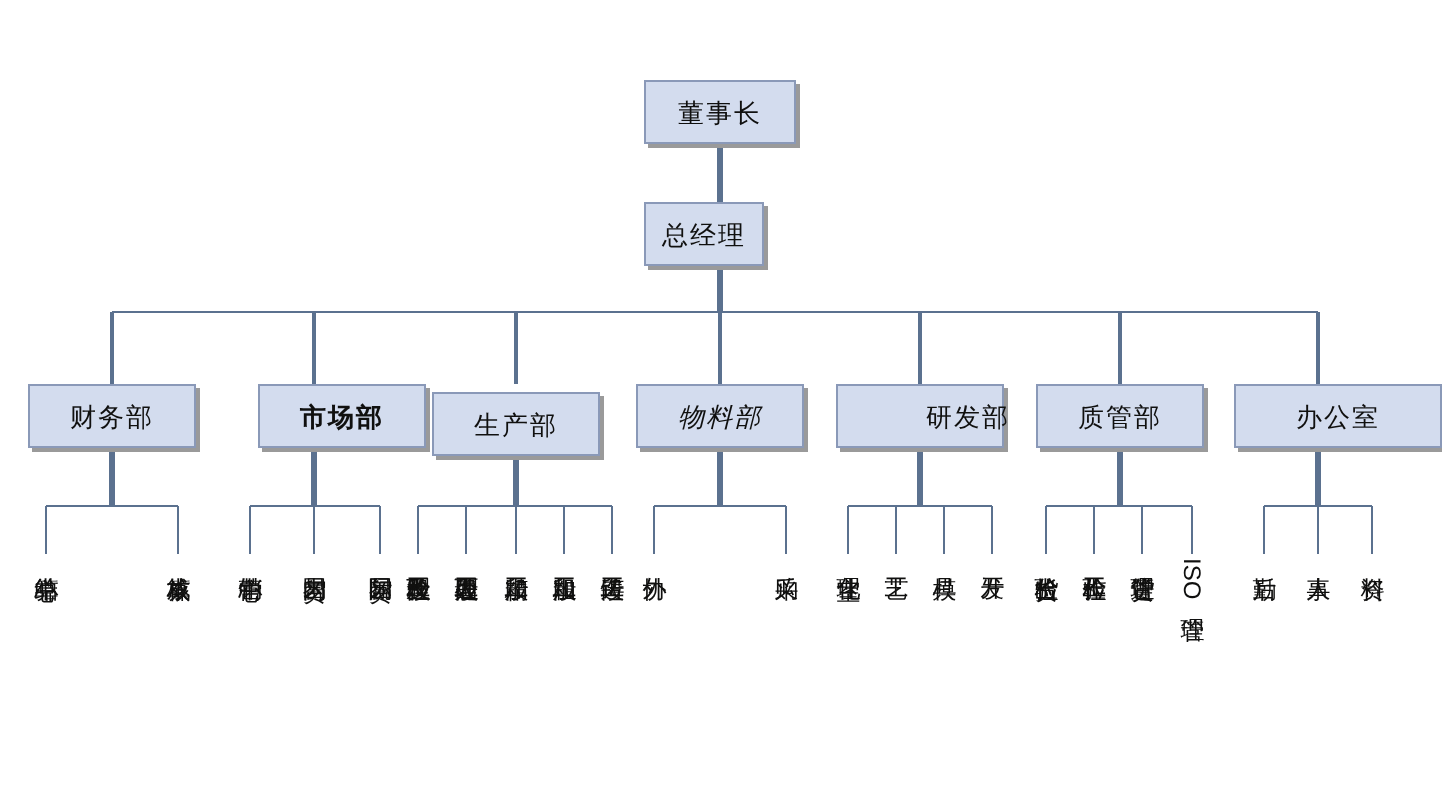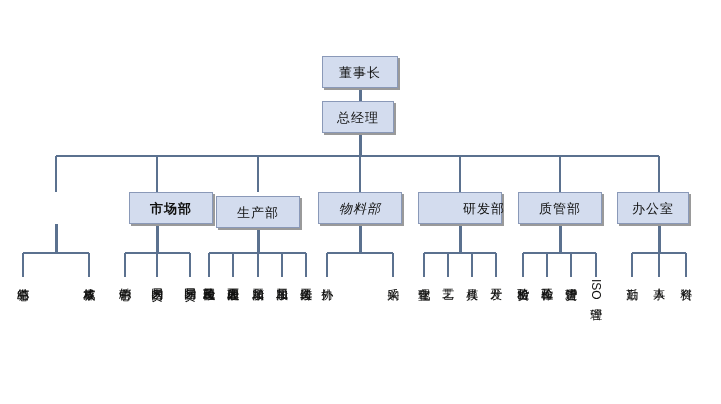--- a/index.html
+++ b/index.html
@@ -117,30 +117,31 @@
       <line x1="596" y1="253" x2="596" y2="277" stroke-width="1.4"></line>
 
       <line x1="659" y1="224" x2="659" y2="253" stroke-width="3"></line>
       <line x1="632" y1="253" x2="686" y2="253" stroke-width="1.4"></line>
       <line x1="632" y1="253" x2="632" y2="277" stroke-width="1.4"></line>
       <line x1="659" y1="253" x2="659" y2="277" stroke-width="1.4"></line>
       <line x1="686" y1="253" x2="686" y2="277" stroke-width="1.4"></line>
     </g>
   </svg>
 
-  <div class="node-box" style="left:322px; top:56px; width:76px; height:32px;">董事长</div>
+  <div class="node-box" style="left:322px; top:40px; width:76px; height:32px;">董事长</div>
 
-  <div class="node-box" style="left:322px; top:101px; width:72px; height:32px;">总经理</div>
+  <div class="node-box" style="left:322px; top:101px; width:60px; height:32px;">总经理</div>
 
+  <div class="node-box" style="left:14px; top:192px; width:84px; height:32px;">财务部</div>
   <div class="node-box" style="left:129px; top:192px; width:84px; height:32px;font-weight:bold;">市场部</div>
   <div class="node-box" style="left:216px; top:196px; width:84px; height:32px;">生产部</div>
   <div class="node-box" style="left:318px; top:192px; width:84px; height:32px;font-style:italic;">物料部</div>
   <div class="node-box" style="left:418px; top:192px; width:84px; height:32px;padding-left:48px;">研发部</div>
   <div class="node-box" style="left:518px; top:192px; width:84px; height:32px;text-align:center;">质管部</div>
-  <div class="node-box" style="left:617px; top:192px; width:72px; height:32px;">办公室</div>
+  <div class="node-box" style="left:617px; top:192px; width:104px; height:32px;">办公室</div>
 
   <div class="leaf-label" style="left:23px; top:279px;">结算中心</div>
   <div class="leaf-label" style="left:89px; top:279px;">成本核算</div>
 
   <div class="leaf-label" style="left:125px; top:279px;">营销中心</div>
   <div class="leaf-label" style="left:157px; top:279px;">国内贸易</div>
   <div class="leaf-label" style="left:190px; top:279px;">国际贸易</div>
 
   <div class="leaf-label" style="left:209px; top:279px;">检验及理工段</div>
   <div class="leaf-label" style="left:233px; top:279px;">表面处理工段</div>

